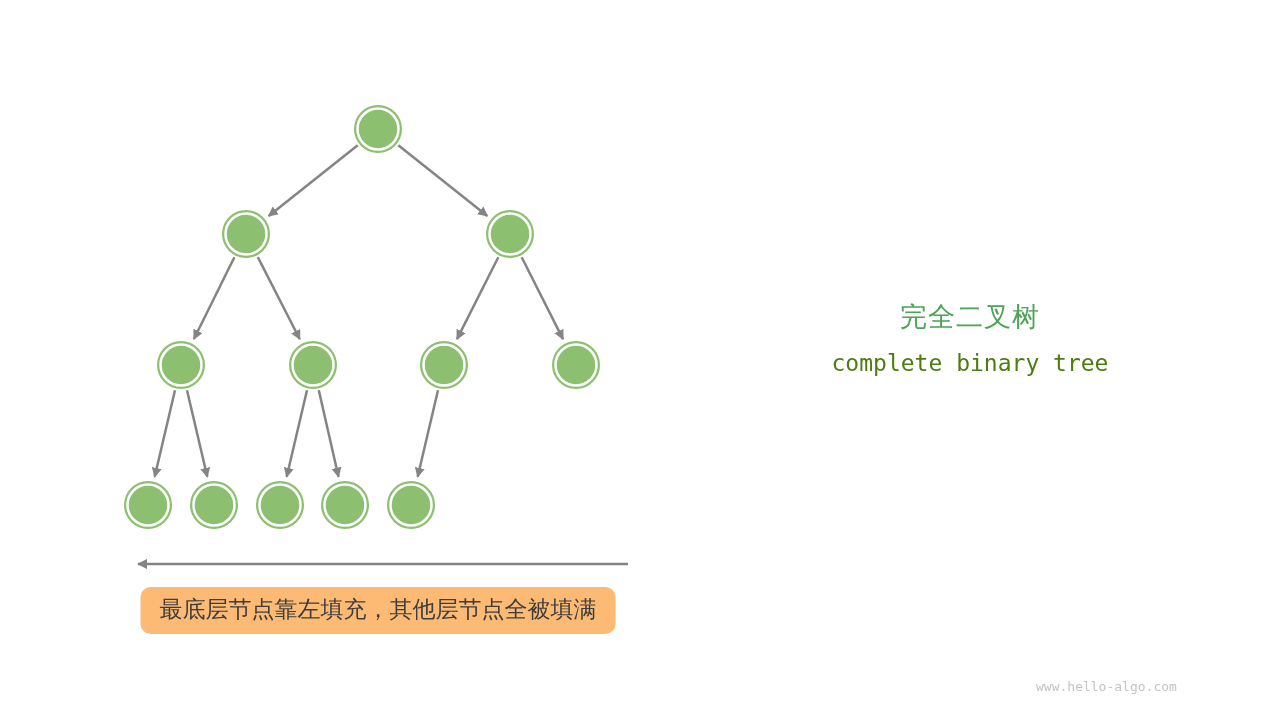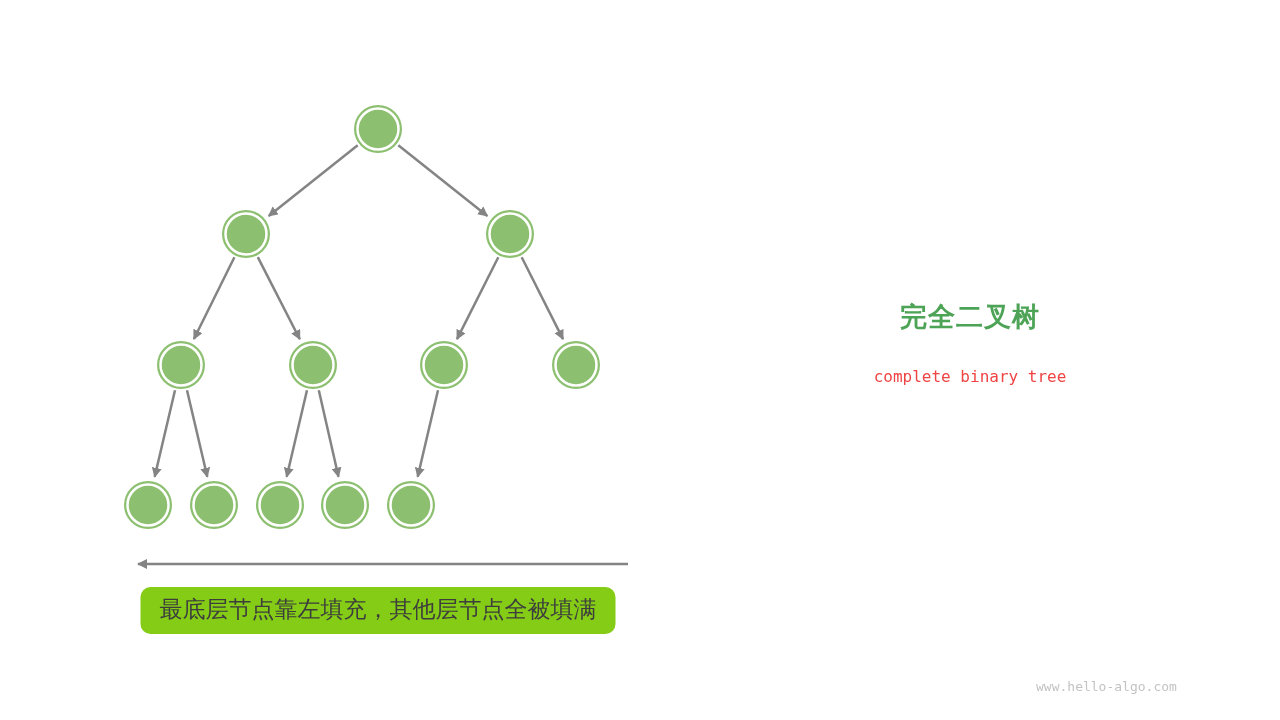--- a/index.html
+++ b/index.html
@@ -36,28 +36,28 @@
 
   .title-block {
     position: absolute;
     left: 808px;
     top: 299px;
     width: 324px;
     text-align: center;
   }
   .title-zh {
     font-size: 27px;
-    font-weight: bold;
+    font-weight: normal;
     letter-spacing: 1px;
   }
   .title-en {
-    margin-top: 32px;
+    margin-top: 15px;
     font-family: "DejaVu Sans Mono", "Liberation Mono", monospace;
-    font-size: 16px;
-    color: #ef4444;
+    font-size: 23px;
+    color: #4d7c0f;
   }
 
   .watermark {
     position: absolute;
     left: 1036px;
     top: 679px;
     font-family: "DejaVu Sans Mono", "Liberation Mono", monospace;
     font-size: 13px;
     color: #c3c3c3;
   }
@@ -134,21 +134,21 @@
         <g>
           <circle cx="411" cy="505" r="24" fill="#8CBF6F"></circle>
           <circle cx="411" cy="505" r="20.5" fill="none" stroke="#FFFFFF" stroke-width="2.5"></circle>
         </g>
       </g>
     <g id="annotation-layer">
         <line x1="628" y1="564" x2="138" y2="564" stroke="#848484" stroke-width="2.5" marker-end="url(#arrow)"></line>
       </g>
   </svg>
 
-  <div class="caption" style="background: #84cc16; color: rgb(61, 61, 61);">
+  <div class="caption" style="background: #fdba74; color: rgb(61, 61, 61);">
     <span>最底层节点靠左填充，其他层节点全被填满</span>
   </div>
 
   <div class="title-block">
     <div class="title-zh" style="color: rgb(77, 163, 86);">完全二叉树</div>
     <div class="title-en">complete binary tree</div>
   </div>
 
   <div class="watermark">www.hello-algo.com</div>
 

